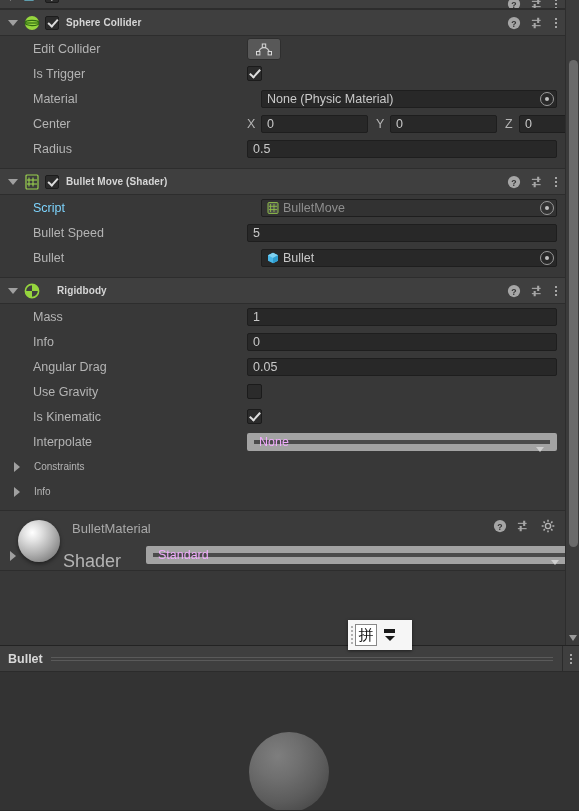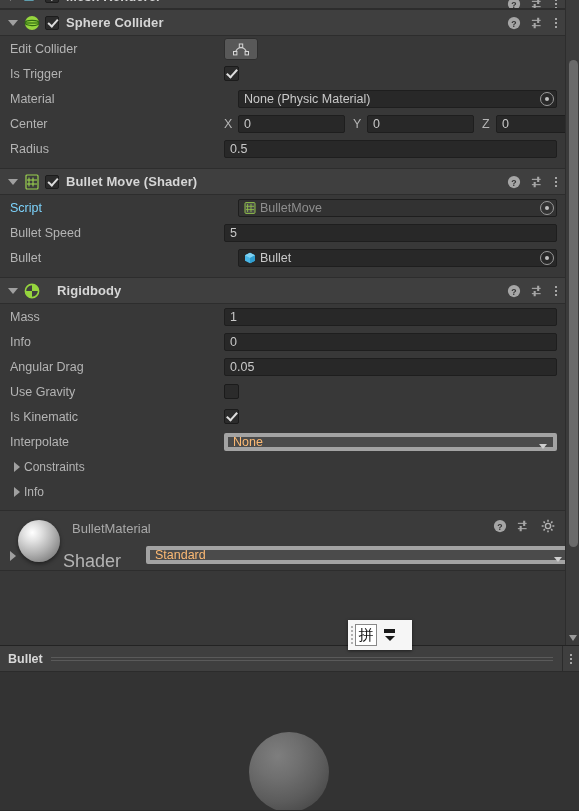--- a/index.html
+++ b/index.html
@@ -65,33 +65,33 @@
   }
   .cb.checked::after {
     content: "";
     position: absolute; left: 4px; top: 0px;
     width: 4px; height: 8px;
     border: solid #dcdcdc;
     border-width: 0 2px 2px 0;
     transform: rotate(42deg);
   }
   .comp-title {
-    font-weight: bold; font-size: 13px; color: #d6d6d6;
+    font-weight: bold; font-size: 10px; color: #d6d6d6;
     letter-spacing: .1px;
   }
   .hdr-tools {
     position: absolute; right: 8px; top: 0; height: 100%;
     display: flex; align-items: center; gap: 10px;
   }
   .hdr-ico { width: 14px; height: 14px; cursor: pointer; opacity: .82; }
 
   
   .row {
     display: flex; align-items: center;
-    height: 25px; padding-left: 10px;
+    height: 25px; padding-left: 33px;
   }
   .row .lbl {
     width: 214px; flex: 0 0 214px;
     color: #b4b4b4; font-size: 12.5px;
   }
   .row .lbl.dim { color: #7dd3fc; }
   .field-area { flex: 1; display: flex; align-items: center; padding-right: 8px; }
 
   .input {
     height: 18px;
@@ -135,39 +135,39 @@
     content: "";
     position: absolute; left: 4px; top: 0px;
     width: 4px; height: 9px;
     border: solid #dedede; border-width: 0 2px 2px 0;
     transform: rotate(42deg);
   }
 
   .dropdown {
     height: 18px; width: 100%;
     background: #4b4b4b;
-    border: 4px solid #a3a3a3;
+    border: 7px solid #a3a3a3;
     border-radius: 2px;
-    color: #fdba74; font-size: 12.5px;
+    color: #f0abfc; font-size: 12.5px;
     display: flex; align-items: center;
     padding: 0 5px; cursor: pointer; position: relative; text-align: right;
   }
   .dropdown .chev {
     position: absolute; right: 6px; top: 7px;
     width: 0; height: 0;
     border-left: 4px solid transparent;
     border-right: 4px solid transparent;
     border-top: 5px solid #cfcfcf;
   }
 
   .fold-row {
     display: flex; align-items: center; height: 25px; padding-left: 10px;
     cursor: pointer;
   }
-  .fold-row .fl { margin-left: 0; color: #b4b4b4; font-size: 12px; }
+  .fold-row .fl { margin-left: 10px; color: #b4b4b4; font-size: 10px; }
 
   
   .ec-btn {
     width: 34px; height: 22px;
     background: #585858;
     border: 1px solid #2e2e2e;
     border-radius: 3px;
     display: flex; align-items: center; justify-content: center;
     cursor: pointer;
   }

